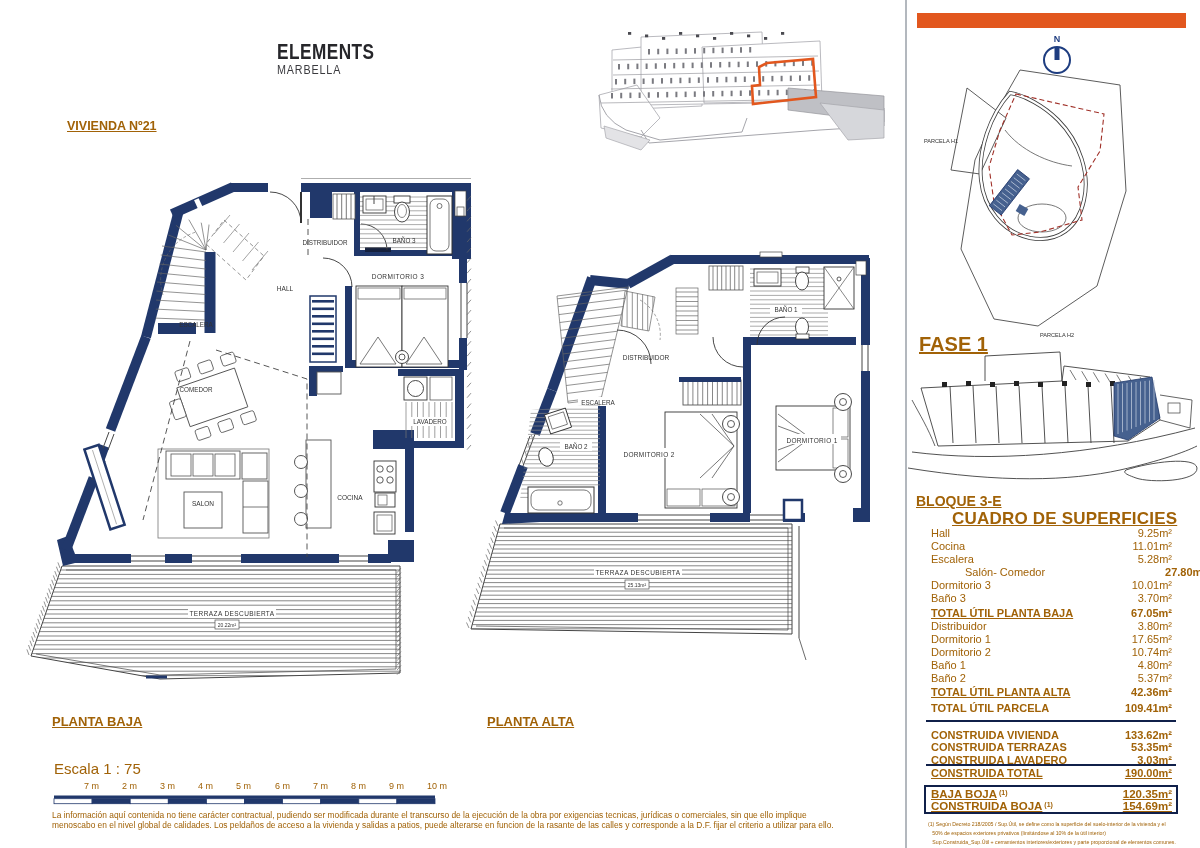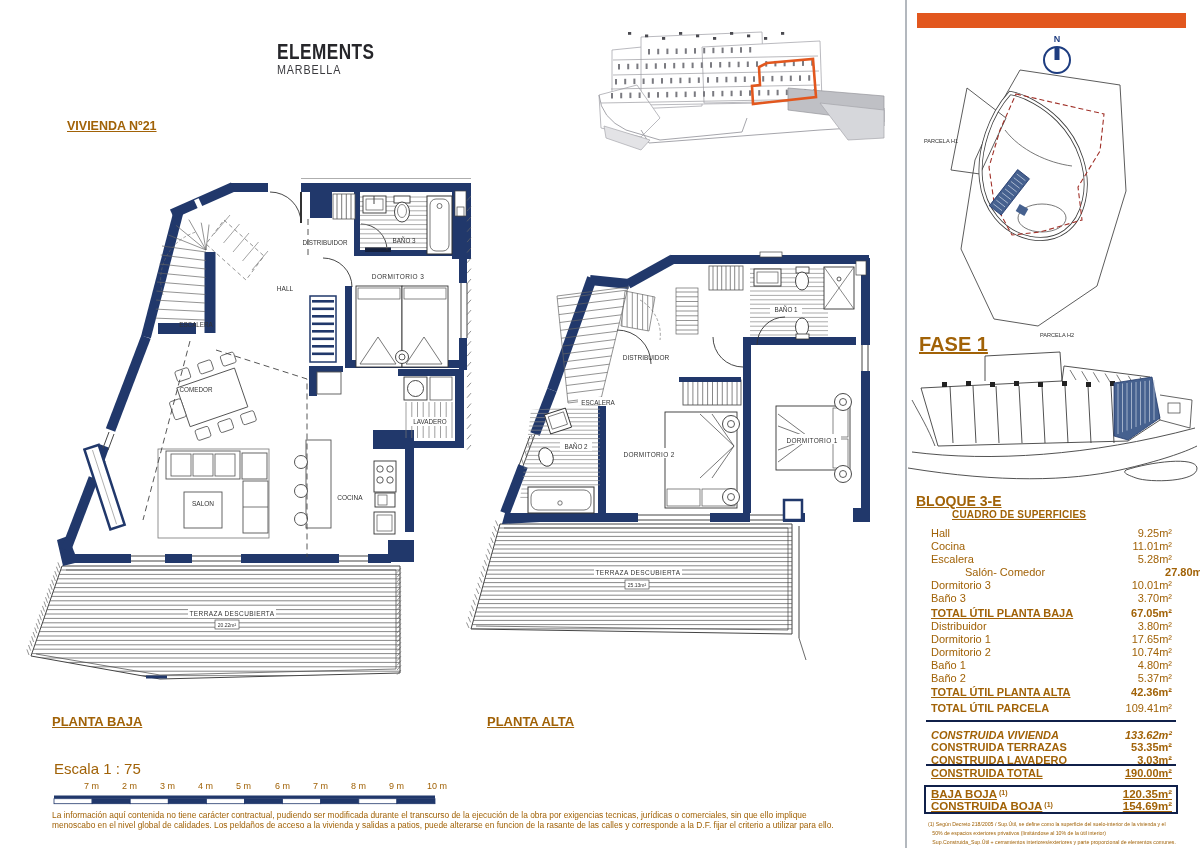--- a/index.html
+++ b/index.html
@@ -842,21 +842,21 @@
 <div class="abs" style="left:277px;top:40px;font-size:21.5px;font-weight:bold;color:#26262a;letter-spacing:0.6px;transform:scaleX(0.80);transform-origin:0 0;">ELEMENTS</div>
 
 <div class="abs" style="left:277px;top:63px;font-size:12.5px;color:#3a3a3e;letter-spacing:1px;transform:scaleX(0.86);transform-origin:0 0;">MARBELLA</div>
 
 <div class="abs navy" style="left:67px;top:118.5px;font-size:12.5px;font-weight:bold;text-decoration:underline;">VIVIENDA Nº21</div>
 
 <div class="abs navy" style="left:919px;top:300px;font-size:20px;font-weight:bold;text-decoration:underline;margin-top:33px;">FASE 1</div>
 
 <div class="abs navy" style="left:916px;top:493px;font-size:14px;font-weight:bold;text-decoration:underline;">BLOQUE 3-E</div>
 
-<div class="abs navy" style="left:952px;top:508.5px;font-size:10px;font-weight:bold;text-decoration:underline;letter-spacing:0.2px;">CUADRO DE SUPERFICIES</div>
+<div class="abs navy" style="left:952px;top:508.5px;font-size:17px;font-weight:bold;text-decoration:underline;letter-spacing:0.2px;">CUADRO DE SUPERFICIES</div>
 
 <div class="navy">
     <div style="position:absolute;left:931px;top:527.4px;width:241px;height:13px;font-size:11px;">
       <span style="float:left;font-weight:normal;text-decoration:none">Hall</span>
       <span style="float:right;font-weight:normal">9.25m²</span>
     </div>
     <div style="position:absolute;left:931px;top:540.4px;width:241px;height:13px;font-size:11px;">
       <span style="float:left;font-weight:normal;text-decoration:none">Cocina</span>
       <span style="float:right;font-weight:normal">11.01m²</span>
     </div>
@@ -899,23 +899,23 @@
     <div style="position:absolute;left:931px;top:671.9px;width:241px;height:13px;font-size:11px;">
       <span style="float:left;font-weight:normal;text-decoration:none">Baño 2</span>
       <span style="float:right;font-weight:normal">5.37m²</span>
     </div>
     <div style="position:absolute;left:931px;top:686.1px;width:241px;height:13px;font-size:11px;">
       <span style="float:left;font-weight:bold;text-decoration:underline">TOTAL ÚTIL PLANTA ALTA</span>
       <span style="float:right;font-weight:bold">42.36m²</span>
     </div>
     <div style="position:absolute;left:931px;top:701.7px;width:241px;height:13px;font-size:11px;">
       <span style="float:left;font-weight:bold;text-decoration:none">TOTAL ÚTIL PARCELA</span>
-      <span style="float:right;font-weight:normal">109.41m²</span>
-    </div>
-    <div style="position:absolute;left:931px;top:728.5px;width:241px;height:13px;font-weight:bold;font-size:11px;font-style:italic;">
+      <span style="float:right;font-weight:bold">109.41m²</span>
+    </div>
+    <div style="position:absolute;left:931px;top:728.5px;width:241px;height:13px;font-weight:bold;font-size:11px;">
       <span style="float:left;text-decoration:none">CONSTRUIDA VIVIENDA</span>
       <span style="float:right;text-decoration:none">133.62m²</span>
     </div>
     <div style="position:absolute;left:931px;top:741.4px;width:241px;height:13px;font-weight:bold;font-size:11px;">
       <span style="float:left;text-decoration:none">CONSTRUIDA TERRAZAS</span>
       <span style="float:right;text-decoration:none">53.35m²</span>
     </div>
     <div style="position:absolute;left:931px;top:754.3px;width:241px;height:13px;font-weight:bold;font-size:11px;">
       <span style="float:left;text-decoration:underline">CONSTRUIDA LAVADERO</span>
       <span style="float:right;text-decoration:underline">3.03m²</span>

